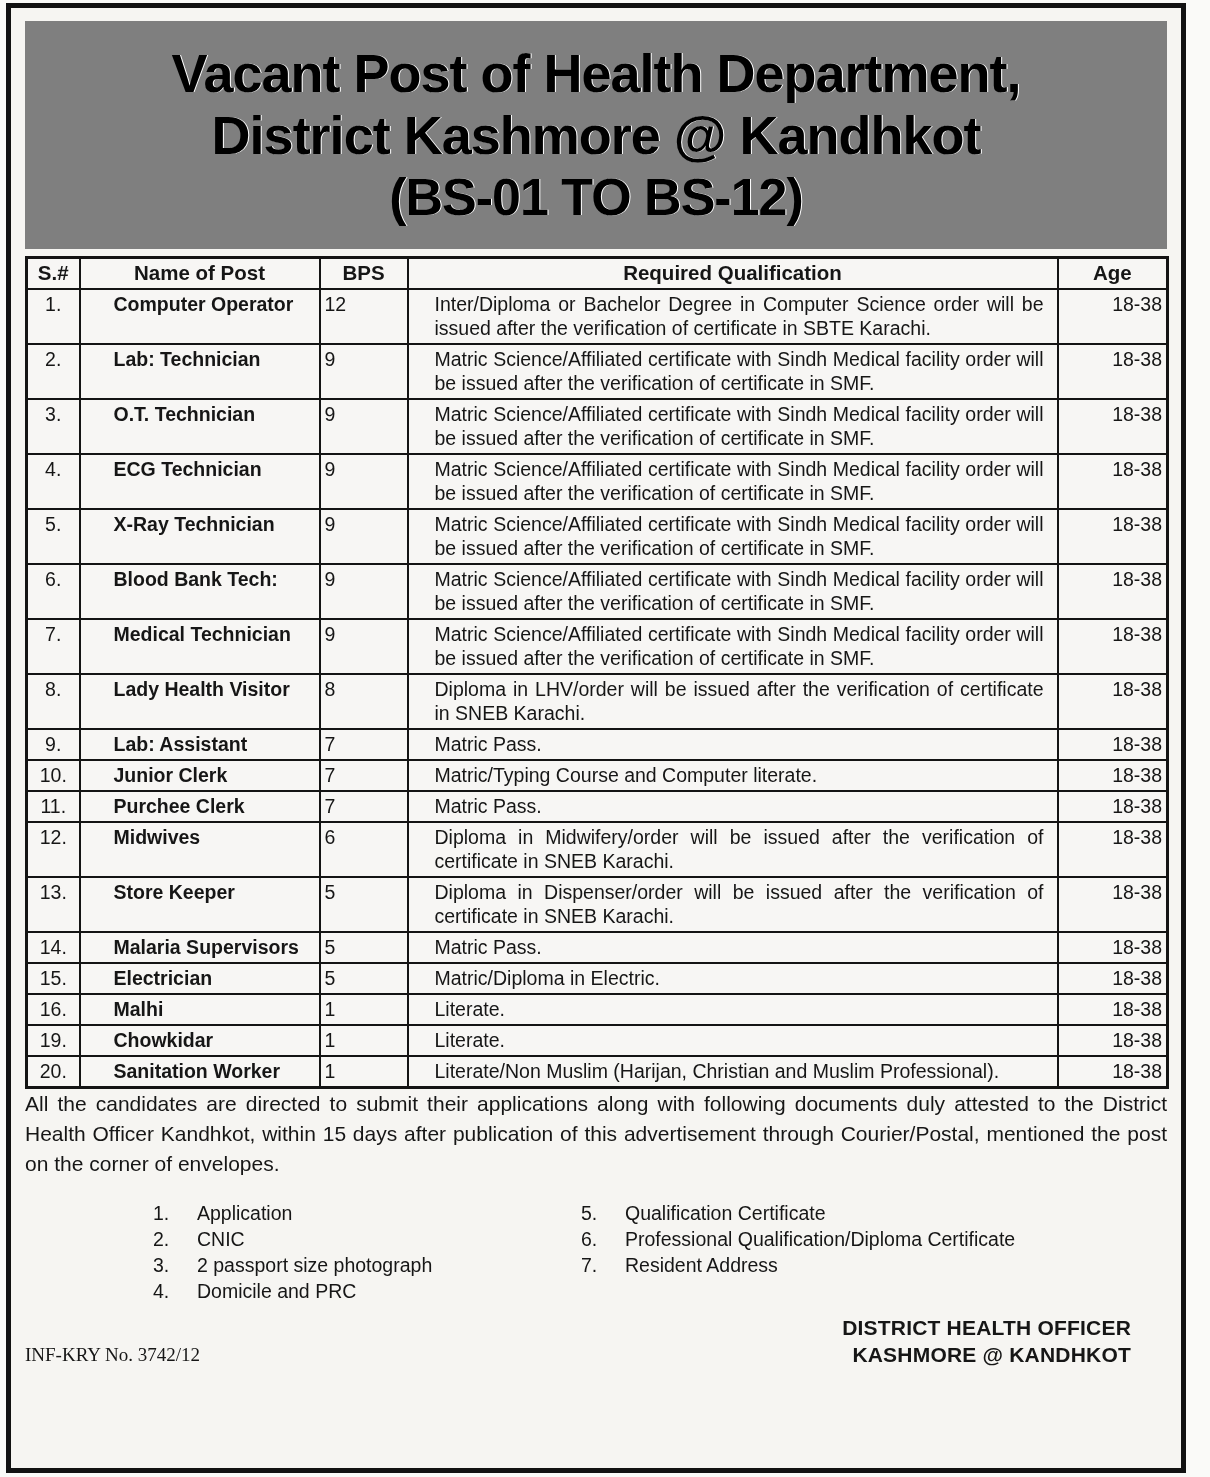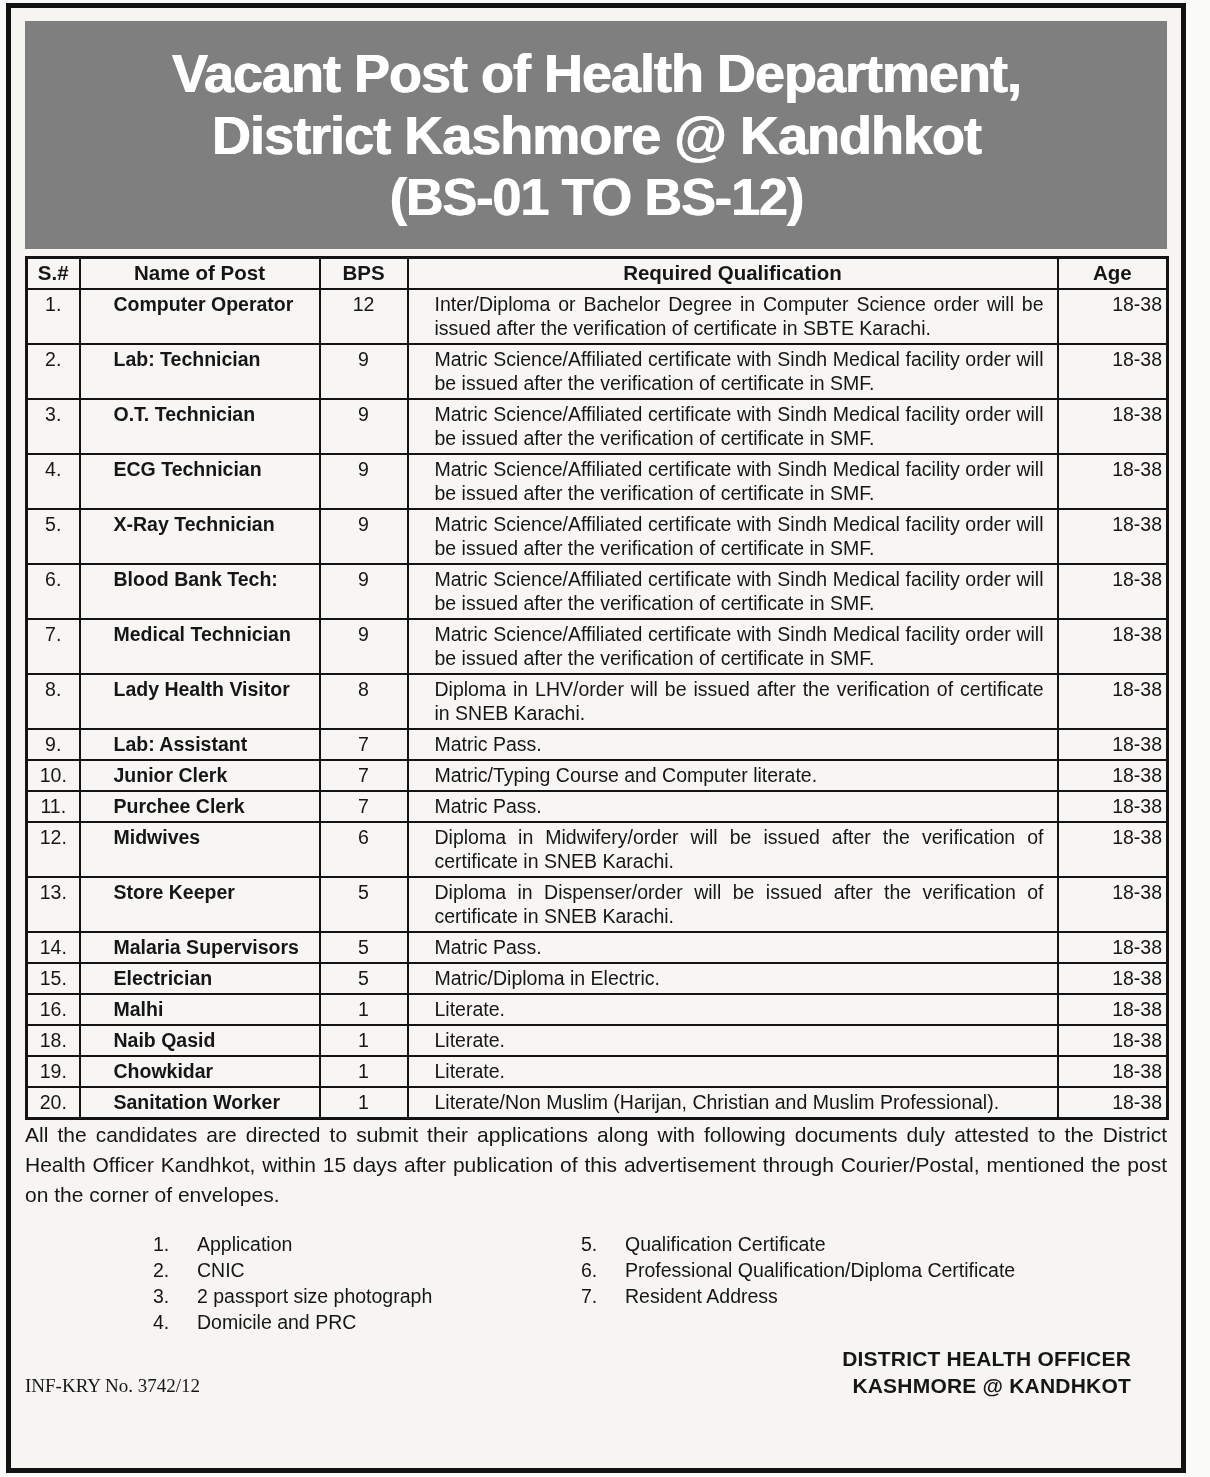--- a/index.html
+++ b/index.html
@@ -28,21 +28,21 @@
   .masthead {
     background: #7f7f7f;
     height: 228px;
     margin-bottom: 7px;
     display: flex;
     flex-direction: column;
     justify-content: center;
     align-items: center;
   }
   .masthead .t-line {
-    color: #ffffff;
+    color: #000000;
     font-weight: bold;
     font-size: 54px;
     line-height: 62px;
     letter-spacing: -1px;
     white-space: nowrap;
     text-shadow: 1px 0 0 #ffffff;
   }
   .masthead .t-line3 {
     font-size: 52px;
   }
@@ -65,21 +65,21 @@
     text-align: center;
     padding: 2px 2px 3px 2px;
   }
   .doc-table td {
     font-size: 19.5px;
     line-height: 24px;
     padding: 2px 4px 3px 4px;
   }
   td.c-sn   { text-align: center; }
   td.c-post { text-align: left; padding-left: 33px; font-weight: bold; }
-  td.c-bps  { text-align: center; }
+  td.c-bps  { text-align: left; }
   td.c-qual { text-align: justify; padding-left: 26px; padding-right: 13px; }
   td.c-age  { text-align: right; }
   
   .instructions {
     margin-top: 0;
     font-size: 21px;
     line-height: 30px;
     text-align: justify;
   }
   .docs {
@@ -241,27 +241,20 @@
         <td class="c-age">18-38</td>
       </tr>
       <tr>
         <td class="c-sn">16.</td>
         <td class="c-post">Malhi</td>
         <td class="c-bps">1</td>
         <td class="c-qual">Literate.</td>
         <td class="c-age">18-38</td>
       </tr>
       <tr>
-        <td class="c-sn">18.</td>
-        <td class="c-post">Naib Qasid</td>
-        <td class="c-bps">1</td>
-        <td class="c-qual">Literate.</td>
-        <td class="c-age">18-38</td>
-      </tr>
-      <tr>
         <td class="c-sn">19.</td>
         <td class="c-post">Chowkidar</td>
         <td class="c-bps">1</td>
         <td class="c-qual">Literate.</td>
         <td class="c-age">18-38</td>
       </tr>
       <tr>
         <td class="c-sn">20.</td>
         <td class="c-post">Sanitation Worker</td>
         <td class="c-bps">1</td>

